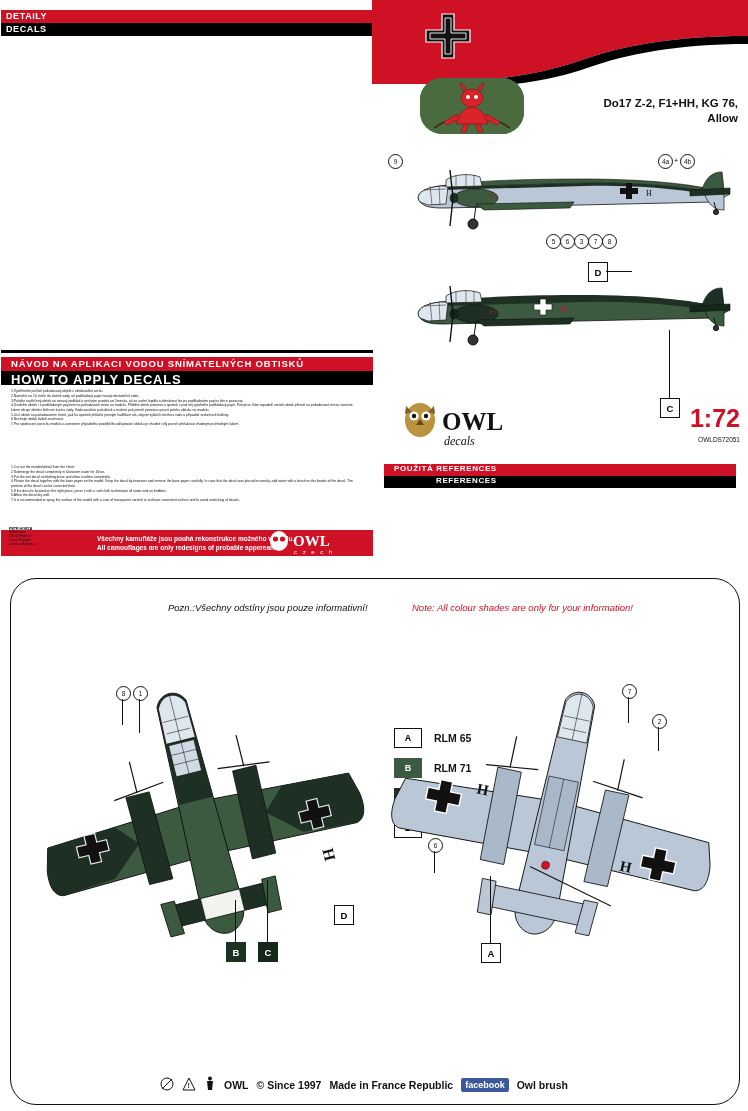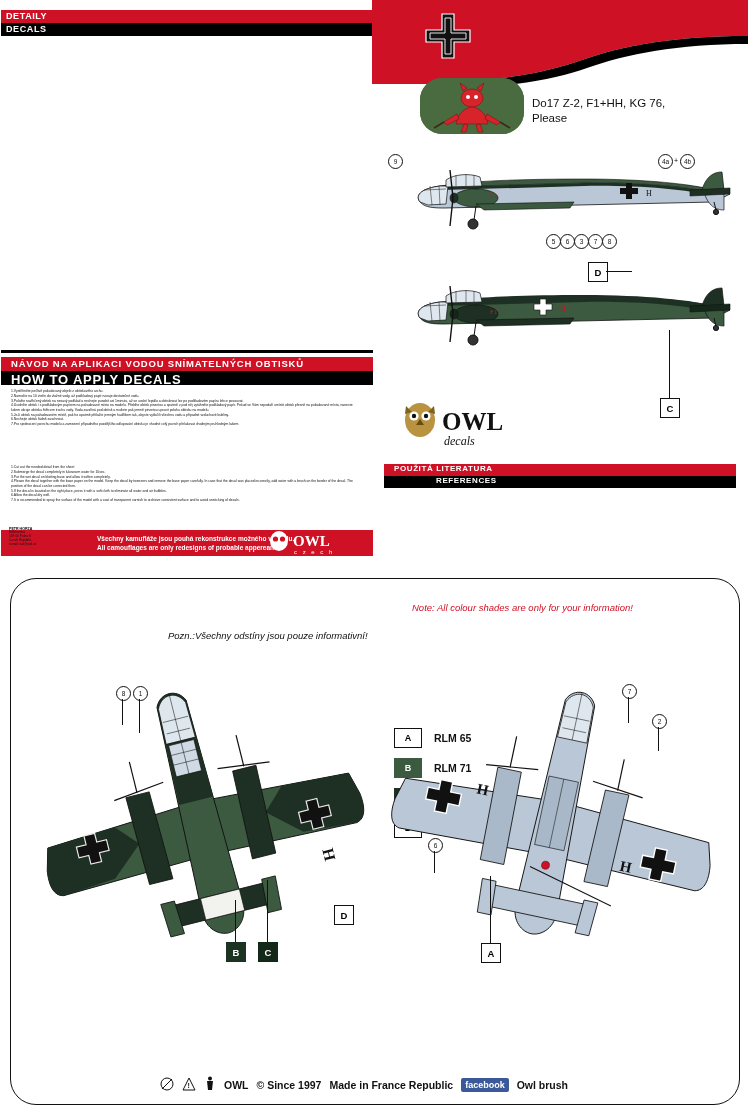--- a/index.html
+++ b/index.html
@@ -35,39 +35,39 @@
   #addr{left:8px;top:527px;width:80px;}
   #addr .nm{font-size:3.6px;font-weight:bold;}
   #addr .ln{font-size:3.2px;line-height:3.9px;color:#111;}
 
   
   #top-right{left:372px;top:0;width:376px;height:574px;}
   #tr-swoosh{left:0;top:0;width:376px;height:84px;overflow:hidden;}
   #cross-top{left:52px;top:12px;width:48px;height:48px;}
 
   #badge-art{left:48px;top:78px;width:104px;height:56px;background:#4a6b3f;border-radius:22px;}
-  #title-var{left:160px;top:96px;width:206px;text-align:left;font-size:11.5px;font-weight:normal;color:#111;line-height:15px;}
+  #title-var{left:160px;top:96px;width:206px;text-align:right;font-size:11.5px;font-weight:bold;color:#111;line-height:15px;}
 
   #profile1{left:12px;top:146px;width:352px;height:104px;}
   #profile2{left:12px;top:262px;width:352px;height:104px;}
 
   #scale-blk{left:262px;top:404px;width:106px;}
   #scale-blk .sc{font-size:25px;font-weight:bold;color:#cf1126;text-align:right;}
   #scale-blk .code{font-size:6.5px;color:#111;text-align:right;margin-top:3px;}
   #owl-logo-right{left:22px;top:400px;width:140px;height:54px;}
 
   #refs-head{left:12px;top:464px;width:352px;height:24px;}
   #refs-head .bar1{position:absolute;left:0;top:0;width:352px;height:12px;background:#cf1126;}
   #refs-head .bar2{position:absolute;left:0;top:12px;width:352px;height:12px;background:#000;}
   #refs-head .t1{position:absolute;left:10px;top:0px;color:#fff;font-size:8px;font-weight:bold;letter-spacing:.6px;}
   #refs-head .t2{position:absolute;left:10px;top:12px;color:#fff;font-size:8px;font-weight:bold;letter-spacing:.6px;padding-left:42px;}
 
   
   #bottom{left:10px;top:578px;width:728px;height:525px;border:1.4px solid #111;border-radius:26px;background:#fff;}
-  #note-cz{left:168px;top:602px;font-size:9.5px;font-style:italic;color:#111;margin-top:28px;}
+  #note-cz{left:168px;top:602px;font-size:9.5px;font-style:italic;color:#111;}
   #note-en{left:412px;top:602px;font-size:9.5px;font-style:italic;color:#cf1126;}
 
   .legend{position:absolute;left:394px;top:726px;width:120px;}
   .legend-row{display:flex;align-items:center;height:24px;margin-bottom:6px;}
   .legend-box{width:26px;height:18px;border:1px solid #111;display:flex;align-items:center;justify-content:center;font-size:9px;font-weight:bold;}
   .legend-lab{margin-left:12px;font-size:10.5px;font-weight:bold;color:#111;}
 
   .callbox{position:absolute;width:18px;height:18px;border:1px solid #111;background:#fff;font-size:9.5px;font-weight:bold;display:flex;align-items:center;justify-content:center;}
   .callbox.dark{background:#1d3321;color:#fff;border-color:#1d3321;}
   .callbox.dark2{background:#14281a;color:#fff;border-color:#14281a;}
@@ -184,21 +184,21 @@
         </g>
         <g fill="#ffffff">
           <circle cx="48" cy="19" r="2"></circle>
             <circle cx="56" cy="19" r="2"></circle>
         </g>
       </svg>
     </div>
 
     <div class="abs" id="title-var">
       <div>Do17 Z-2, F1+HH, KG 76,</div>
-      <div>Please</div>
+      <div>Allow</div>
     </div>
 
     <div class="abs" id="profile1">
       <svg width="352" height="104" viewBox="0 0 352 104">
 
         <path d="M36,56 C30,48 40,42 56,40 L200,36 C250,34 300,38 330,44 L346,48 L330,56 L60,62 C44,62 40,60 36,56 Z" fill="#b9c7d6" stroke="#111" stroke-width="0.8"></path>
 
         <path d="M48,42 C70,36 120,33 200,33 C260,33 310,38 334,45 L330,47 C300,40 250,36 200,37 L56,41 Z" fill="#3c5a3f" stroke="#111" stroke-width="0.6"></path>
         <path d="M56,41 L200,37 C250,36 300,40 330,47 L331,50 C300,43 250,39 200,40 L58,44 Z" fill="#1e3024" stroke="none"></path>
 
@@ -285,20 +285,24 @@
           <line x1="330" y1="56" x2="332" y2="64"></line>
             <circle cx="332" cy="66" r="2.6" fill="#333"></circle>
         </g>
       </svg>
     </div>
     <div class="callbox" style="left:216px;top:262px;">D</div>
     <div class="leader" style="left:234px;top:271px;width:26px;height:1px;"></div>
     <div class="callbox" style="left:288px;top:398px;">C</div>
     <div class="leader" style="left:297px;top:330px;width:1px;height:68px;"></div>
 
+    <div class="abs" id="scale-blk">
+      <div class="sc">1:72</div>
+      <div class="code">OWLDS72051</div>
+    </div>
 
     <div class="abs" id="owl-logo-right">
       <svg width="140" height="54" viewBox="0 0 140 54">
         <g>
           <ellipse cx="26" cy="20" rx="15" ry="17" fill="#b9933f"></ellipse>
           <circle cx="20" cy="16" r="4.6" fill="#fff"></circle>
             <circle cx="32" cy="16" r="4.6" fill="#fff"></circle>
           <circle cx="20" cy="16" r="2.2" fill="#111"></circle>
             <circle cx="32" cy="16" r="2.2" fill="#111"></circle>
           <polygon points="26,19 22,25 30,25" fill="#6b4a12"></polygon>
@@ -306,21 +310,21 @@
           <polygon points="40,6 34,12 41,14" fill="#7d6224"></polygon>
         </g>
         <text x="48" y="30" font-family="Liberation Serif, serif" font-size="25" font-weight="bold" fill="#111">OWL</text>
         <text x="50" y="45" font-family="Liberation Serif, serif" font-size="12" font-style="italic" fill="#111">decals</text>
       </svg>
     </div>
 
     <div class="abs" id="refs-head">
       <div class="bar1"></div>
         <div class="bar2"></div>
-      <div class="t1">POUŽITÁ LITERATURA</div>
+      <div class="t1">POUŽITÁ REFERENCES</div>
       <div class="t2">REFERENCES</div>
     </div>
   </div>
 
   <div class="abs" id="bottom"></div>
 
   <div class="abs" id="note-cz">Pozn.:Všechny odstíny jsou pouze informativní!</div>
   <div class="abs" id="note-en">Note: All colour shades are only for your information!</div>
 
   <div class="abs" style="left:28px;top:660px;width:350px;height:340px;">

